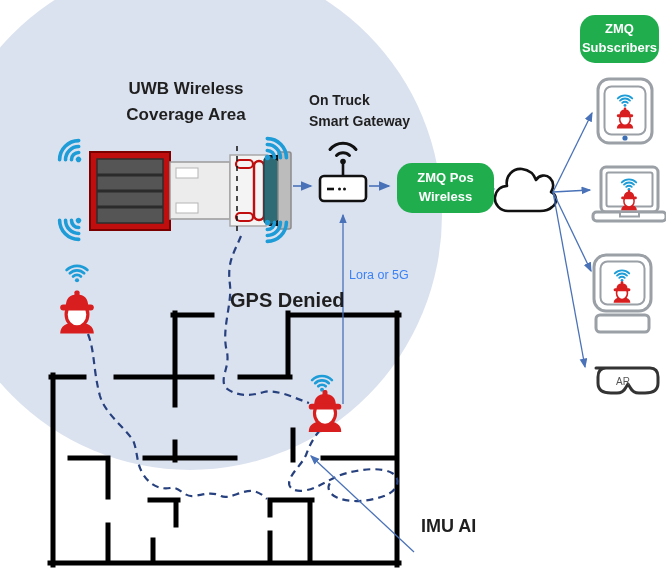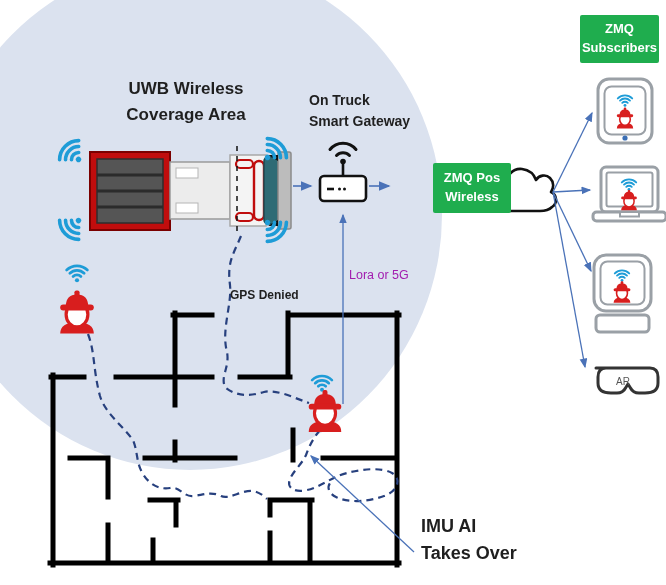--- a/index.html
+++ b/index.html
@@ -5,29 +5,29 @@
   html,body{margin:0;padding:0;background:#fff;}
   .canvas{
     position:relative;width:666px;height:585px;background:#ffffff;overflow:hidden;
     font-family:"Liberation Sans", sans-serif;color:#1f1f1f;
   }
   .canvas svg{position:absolute;left:0;top:0;}
   .lbl{position:absolute;line-height:1.5;white-space:nowrap;}
   .lbl span{display:block;}
   .uwb{left:96px;top:76px;width:180px;text-align:center;font-size:17px;font-weight:700;}
   .gw{left:309px;top:90px;font-size:14px;font-weight:700;}
-  .gps{left:230px;top:288px;font-size:12px;font-weight:700;line-height:1.2;}
-  .lora{left:349px;top:266px;font-size:12.5px;font-weight:400;color:#a21caf;}
+  .gps{left:230px;top:288px;font-size:20px;font-weight:700;line-height:1.2;}
+  .lora{left:349px;top:266px;font-size:12.5px;font-weight:400;color:#3b82f6;}
   .imu{left:421px;top:513px;font-size:18px;font-weight:700;}
   .greenbox{
-    position:absolute;background:var(--green,#1fad4e);color:#fff;border-radius:2px;
+    position:absolute;background:var(--green,#1fad4e);color:#fff;border-radius:15px;
     display:flex;flex-direction:column;align-items:center;justify-content:center;
     font-size:13px;font-weight:700;line-height:1.45;text-align:center;
   }
-  .pub{left:397px;top:163px;width:78px;height:50px;margin-left:36px;}
+  .pub{left:397px;top:163px;width:97px;height:50px;}
   .subs{left:580px;top:15px;width:79px;height:48px;}
   
   .wall{stroke:var(--wall_black,#000);stroke-width:5;fill:none;stroke-linecap:square;}
   .wifi{stroke:var(--wifi_blue,#1e9cd7);fill:none;stroke-width:2.4;stroke-linecap:round;}
   .wifi-dot{fill:var(--wifi_blue,#1e9cd7);}
   .ff-red{fill:var(--firefighter_red,#d81e1e);}
   .ff-face{fill:#fff;stroke:var(--firefighter_red,#d81e1e);stroke-width:2;}
   .arrow{stroke:var(--arrow_blue,#4a72b8);stroke-width:1.6;fill:none;}
   .thin{stroke-width:1.3;}
   .dashedpath{stroke:var(--path_navy,#27407e);stroke-width:2.2;fill:none;stroke-dasharray:7 5;stroke-linejoin:round;}
@@ -176,16 +176,15 @@
   <span>ZMQ</span>
   <span>Subscribers</span>
 </div>
 
 <div class="lbl gps">GPS Denied</div>
 
 <div class="lbl lora">Lora or 5G</div>
 
 <div class="lbl imu">
   <span>IMU AI</span>
-  <span>Takes Over</span>
 </div>
 
 </div>
 
 </body></html>

